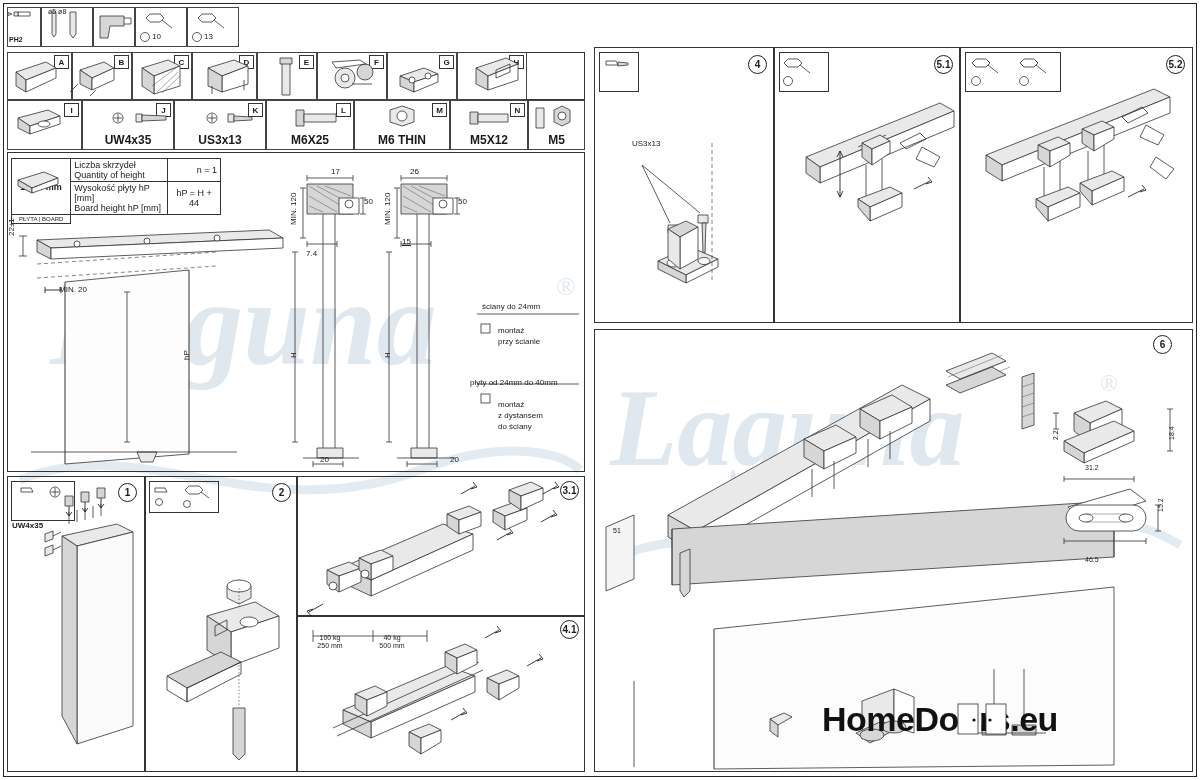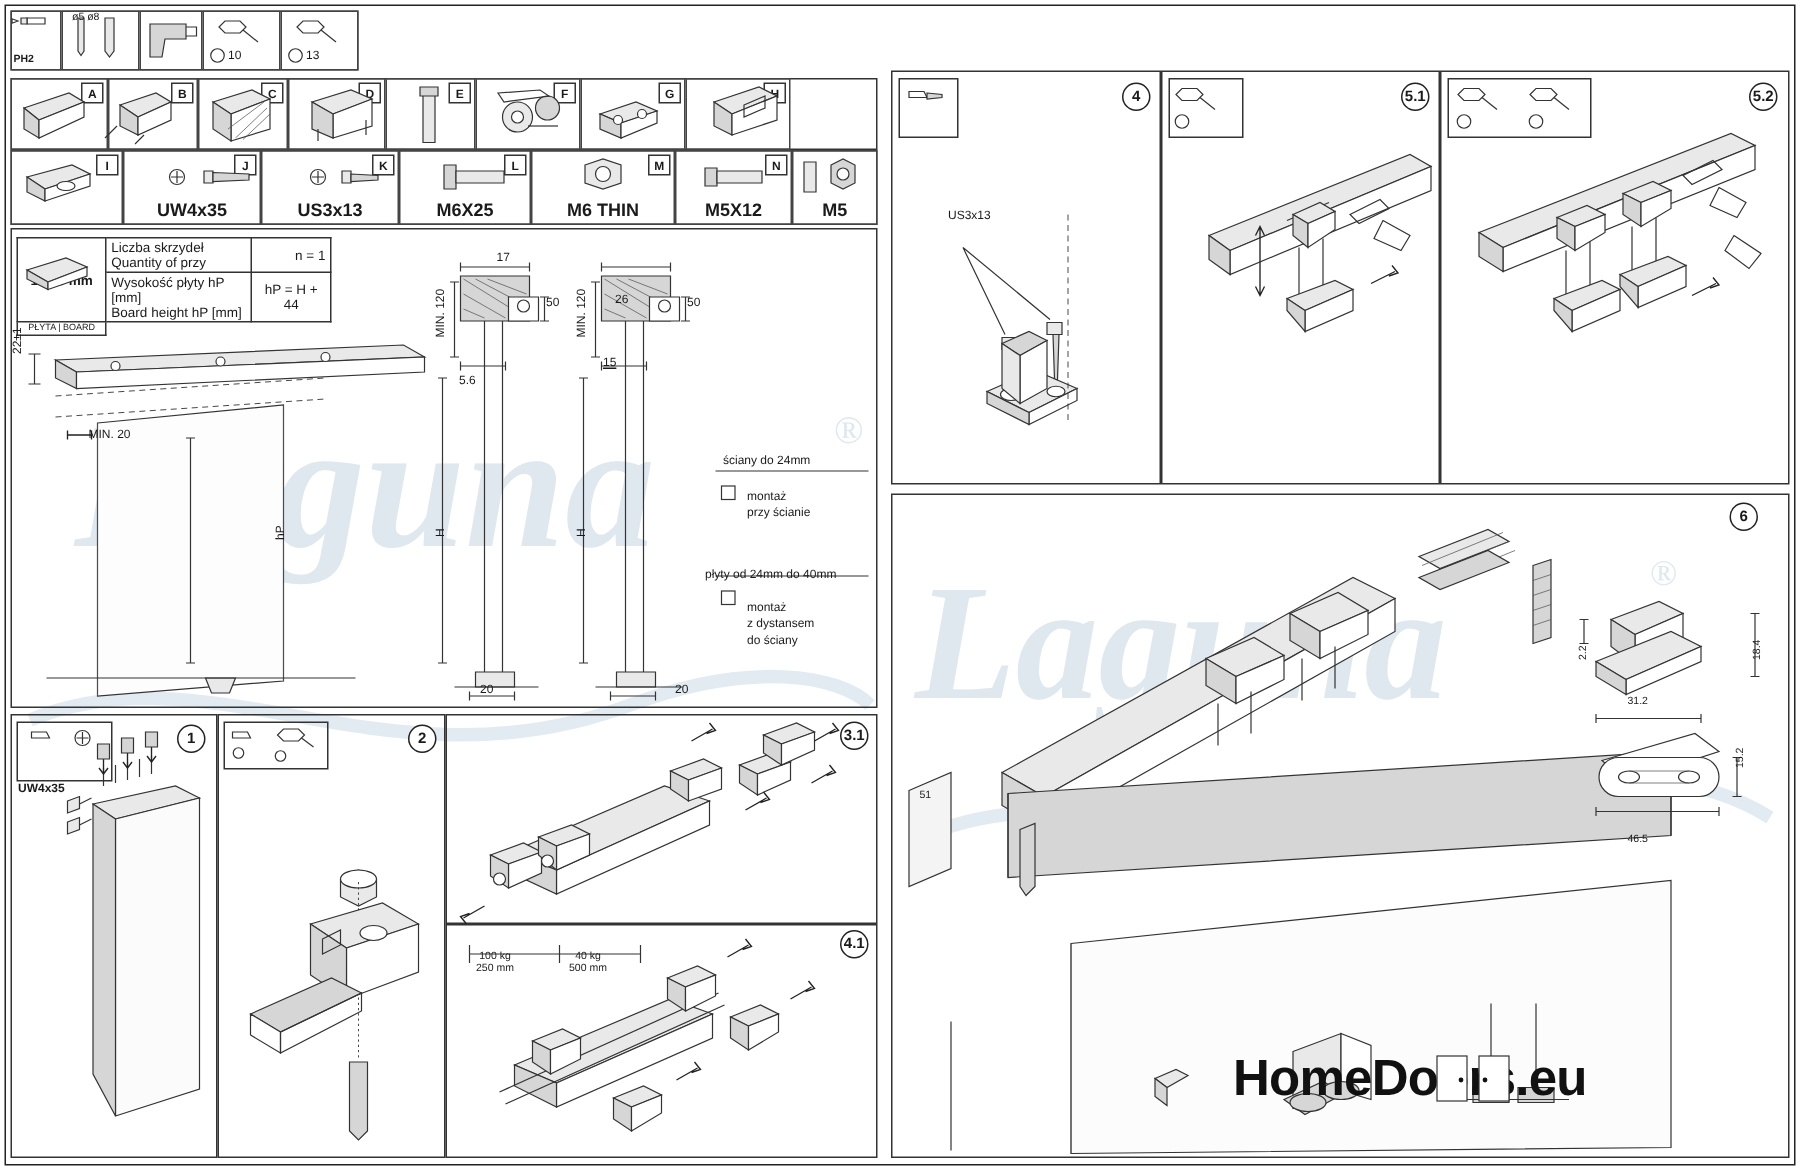--- a/index.html
+++ b/index.html
@@ -228,21 +228,21 @@
   <div class="box" style="left:7px;top:152px;width:578px;height:320px;"></div>
 
   <table class="tbl" style="left:11px;top:158px;width:210px;">
     <tbody>
         <tr>
       <td rowspan="2" style="width:56px;height:22px;text-align:center;">
         <span class="bold">18-40 mm</span>
       </td>
       <td style="width:96px;">
         <span>Liczba skrzydeł</span><br>
-        <span>Quantity of przy</span>
+        <span>Quantity of height</span>
       </td>
       <td style="width:50px;text-align:right;">n = 1</td>
     </tr>
     <tr>
       <td>
         <span>Wysokość płyty hP [mm]</span><br>
         <span>Board height hP [mm]</span>
       </td>
       <td style="text-align:center;">hP = H + 44</td>
     </tr>
@@ -316,24 +316,24 @@
     <rect x="474" y="172" width="9" height="9" class="wht"></rect>
     <rect x="474" y="242" width="9" height="9" class="wht"></rect>
   </svg>
 
   <div class="lbl lbl-sm" style="left:8px;top:236px;transform:rotate(-90deg);transform-origin:left top;">22±1</div>
   <div class="lbl lbl-sm" style="left:44px;top:286px;margin-left:15px;">MIN. 20</div>
   <div class="lbl lbl-sm" style="left:183px;top:360px;transform:rotate(-90deg);transform-origin:left top;">hP</div>
   <div class="lbl lbl-sm" style="left:290px;top:225px;transform:rotate(-90deg);transform-origin:left top;">MIN. 120</div>
   <div class="lbl lbl-sm" style="left:384px;top:225px;transform:rotate(-90deg);transform-origin:left top;">MIN. 120</div>
   <div class="lbl lbl-sm" style="left:331px;top:168px;">17</div>
-  <div class="lbl lbl-sm" style="left:410px;top:168px;margin-top:28px;">26</div>
+  <div class="lbl lbl-sm" style="left:410px;top:168px;">26</div>
   <div class="lbl lbl-sm" style="left:364px;top:198px;">50</div>
   <div class="lbl lbl-sm" style="left:458px;top:198px;">50</div>
-  <div class="lbl lbl-sm" style="left:306px;top:250px;">5.6</div>
+  <div class="lbl lbl-sm" style="left:306px;top:250px;">7.4</div>
   <div class="lbl lbl-sm" style="left:402px;top:238px;text-decoration:underline;">15</div>
   <div class="lbl lbl-sm" style="left:290px;top:358px;transform:rotate(-90deg);transform-origin:left top;">H</div>
   <div class="lbl lbl-sm" style="left:384px;top:358px;transform:rotate(-90deg);transform-origin:left top;">H</div>
   <div class="lbl lbl-sm" style="left:320px;top:456px;">20</div>
   <div class="lbl lbl-sm" style="left:450px;top:456px;">20</div>
 
   <div class="lbl lbl-sm" style="left:482px;top:303px;">ściany do 24mm</div>
   <div class="lbl lbl-sm" style="left:498px;top:327px;">montaż</div>
   <div class="lbl lbl-sm" style="left:498px;top:338px;">przy ścianie</div>
   <div class="lbl lbl-sm" style="left:470px;top:379px;">płyty od 24mm do 40mm</div>

